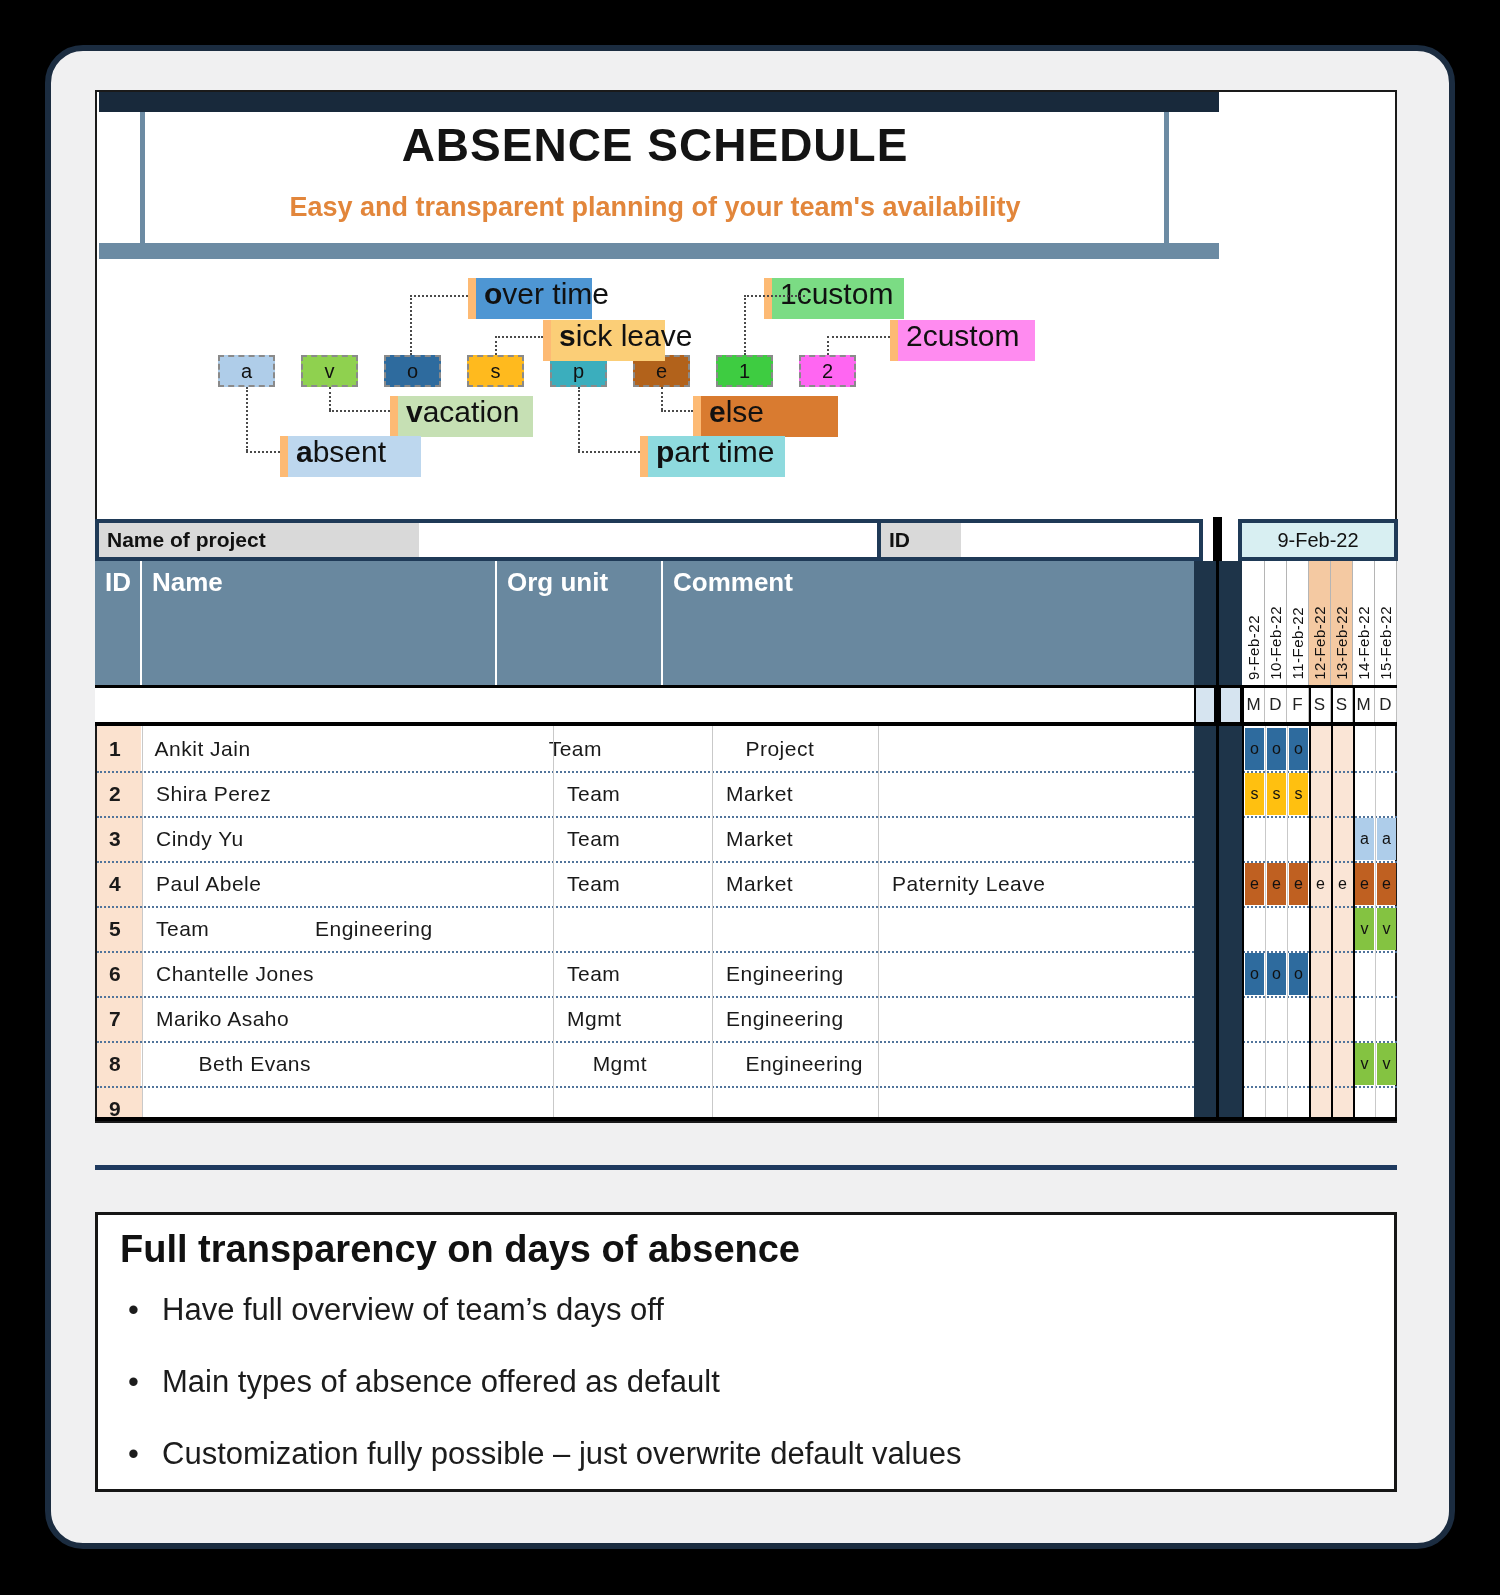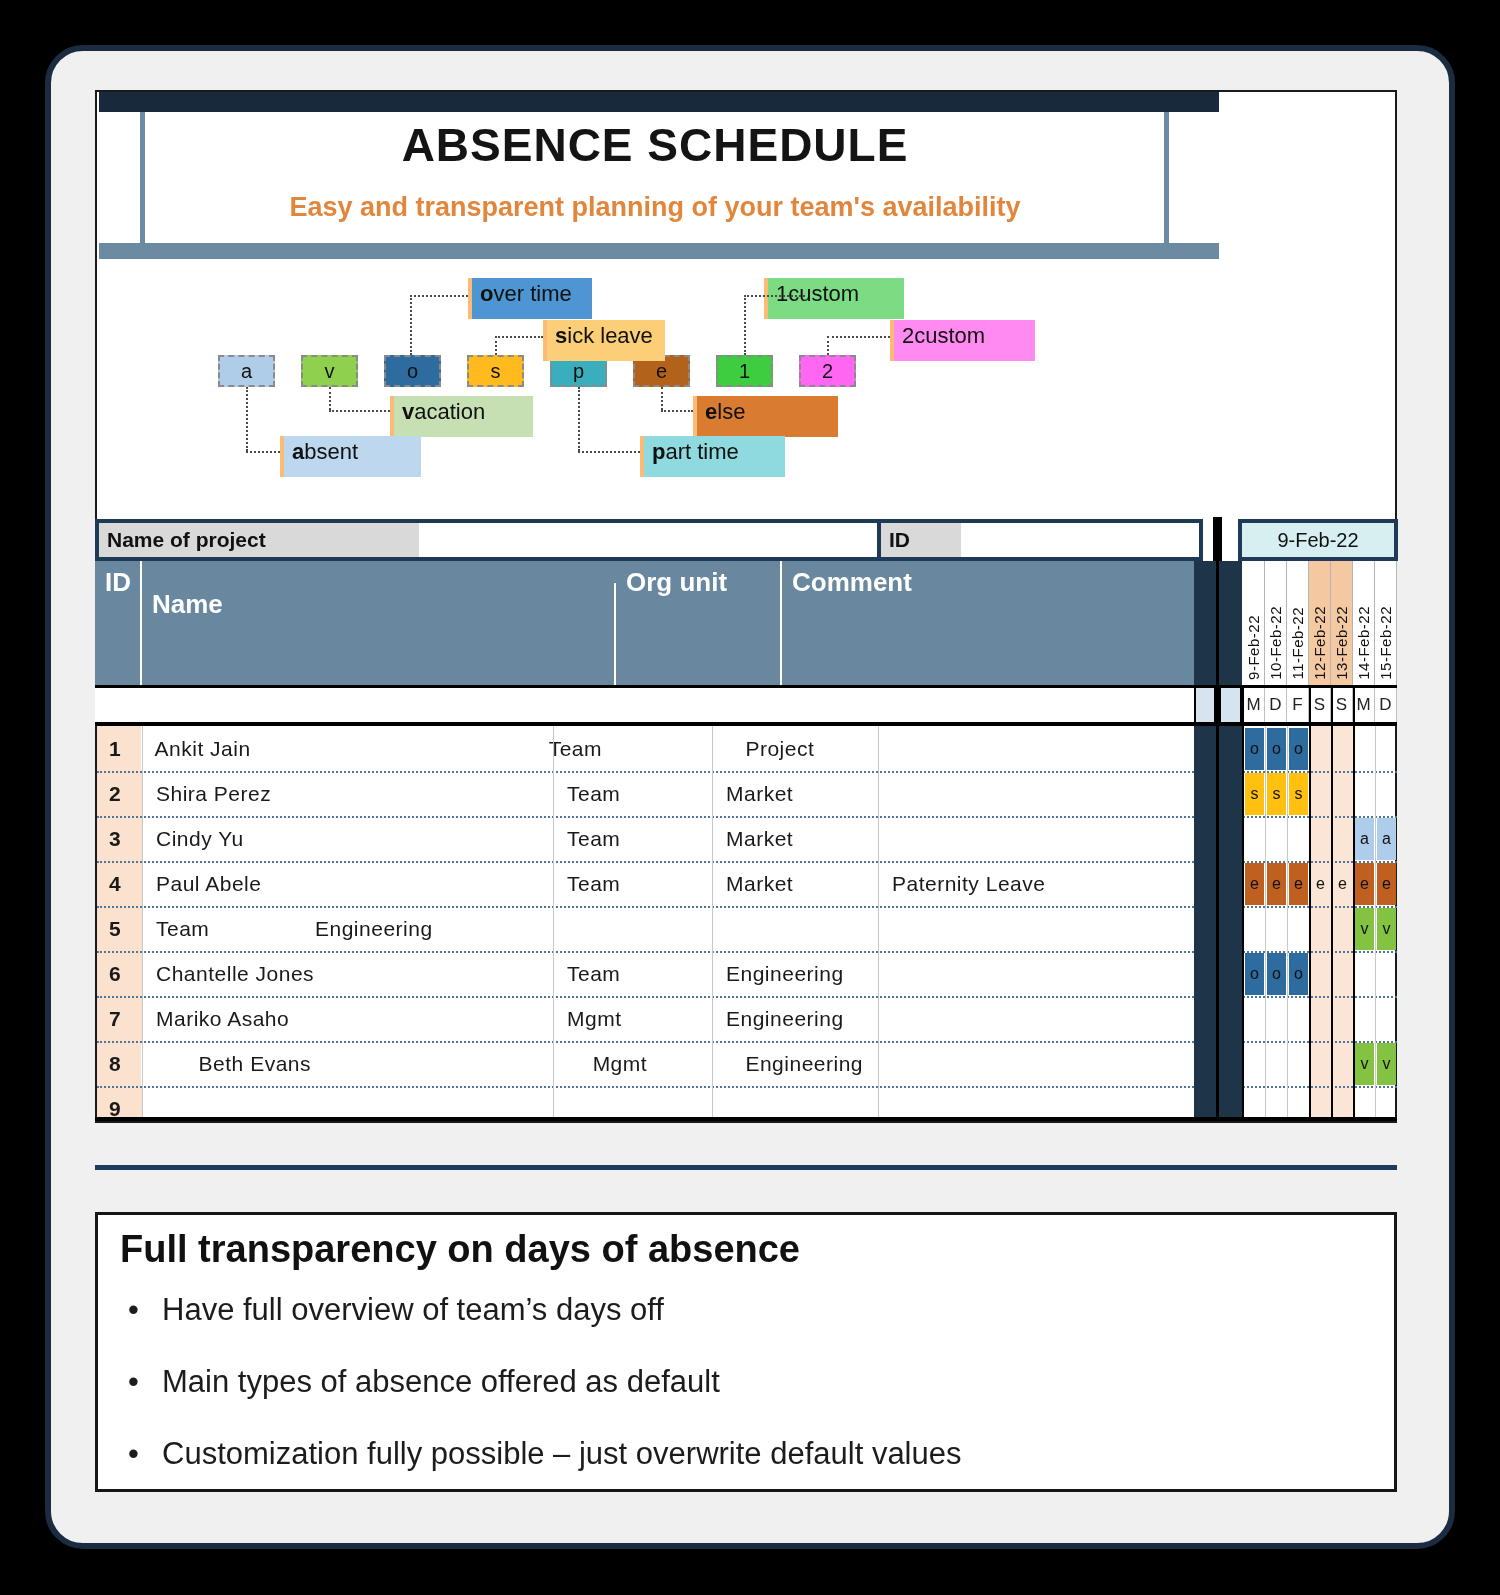--- a/index.html
+++ b/index.html
@@ -6,21 +6,21 @@
   body{width:1500px;height:1595px;position:relative;font-family:"Liberation Sans",sans-serif;}
   .abs{position:absolute;}
   #card{left:45px;top:45px;width:1398px;height:1492px;background:#F0F0F1;border:6px solid #1B2C40;border-radius:38px;}
   #panel{left:95px;top:90px;width:1298px;height:1029px;background:#fff;border:2px solid #1a1a1a;}
   #topbar{left:99px;top:92px;width:1120px;height:20px;background:#18293B;}
   .tvline{top:112px;width:5px;height:131px;background:#6C8BA3;}
   #title{left:146px;top:118px;width:1018px;text-align:center;font-size:46px;font-weight:bold;color:#141414;letter-spacing:1px;}
   #subtitle{left:146px;top:192px;width:1018px;text-align:center;font-size:27px;font-weight:bold;color:#E2863B;}
   #slatebar{left:99px;top:243px;width:1120px;height:16px;background:#6C8BA3;}
   .key{top:355px;width:57px;height:32px;border:2px dashed #8a8a8a;box-sizing:border-box;text-align:center;line-height:28px;font-size:20px;color:#111;}
-  .leglabel{height:41px;border-left:4px solid #fdba74;box-sizing:border-box;font-size:22px;color:#111;line-height:32px;padding-left:8px;white-space:nowrap;}
+  .leglabel{height:41px;border-left:8px solid #fdba74;box-sizing:border-box;font-size:30px;color:#111;line-height:32px;padding-left:8px;white-space:nowrap;}
   .segv{border-left:2px dotted #4a4a4a;width:0;}
   .segh{border-top:2px dotted #4a4a4a;height:0;}
   #projbar{left:95px;top:519px;width:1108px;height:42px;border:4px solid #1F3A57;box-sizing:border-box;display:flex;background:#fff;}
   .pcell{height:100%;line-height:34px;font-size:21px;box-sizing:border-box;}
   .pgray{background:#D9D9D9;font-weight:bold;color:#111;padding-left:8px;}
   #blacksep{left:1213px;top:517px;width:9px;height:46px;background:#000;}
   #datebox{left:1238px;top:519px;width:160px;height:42px;border:4px solid #1F3A57;box-sizing:border-box;background:#D8EFF2;text-align:center;line-height:34px;font-size:20px;color:#111;}
   #hdrbg{left:95px;top:561px;width:1099px;height:124px;background:#69889F;display:flex;}
   .hcell{box-sizing:border-box;color:#fff;font-weight:bold;font-size:26px;padding:6px 0 0 10px;border-right:2px solid #fff;}
   .hcell:last-child{border-right:0;}
@@ -97,21 +97,21 @@
   <div class="pcell pgray" style="width:320px">Name of project</div>
   <div class="pcell" style="width:462px;border-right:4px solid #1F3A57"></div>
   <div class="pcell pgray" style="width:80px">ID</div>
   <div class="pcell" style="flex:1"></div>
 </div>
 <div id="blacksep" class="abs"></div>
 <div id="datebox" class="abs">9-Feb-22</div>
 
 <div id="hdrbg" class="abs">
     <div class="hcell" style="width: 47px;">ID</div>
-    <div class="hcell" style="width: 474px; margin-top: 22px;">Name</div>
+    <div class="hcell" style="width: 355px;">Name</div>
     <div class="hcell" style="width: 166px;">Org unit</div>
     <div class="hcell" style="width: 316px;">Comment</div>
   </div>
 <div id="dateshdr" class="abs">
     <div class="datecol" style="background: rgb(255, 255, 255);">
       <span>9-Feb-22</span>
     </div>
     <div class="datecol" style="background: rgb(255, 255, 255);">
       <span>10-Feb-22</span>
     </div>

